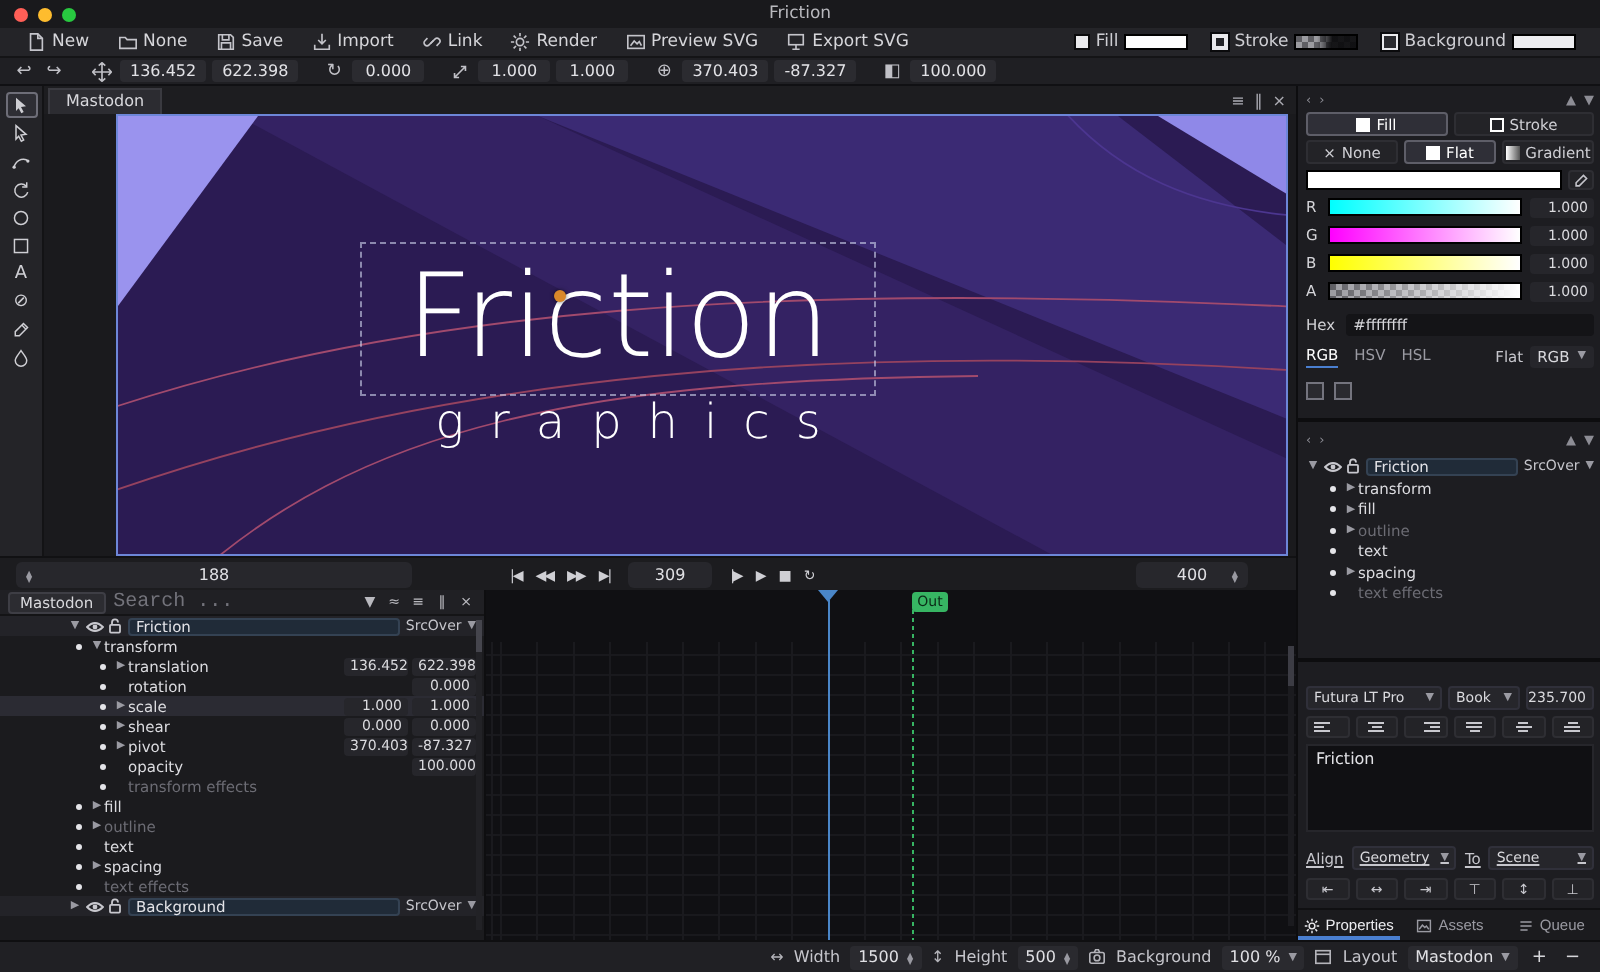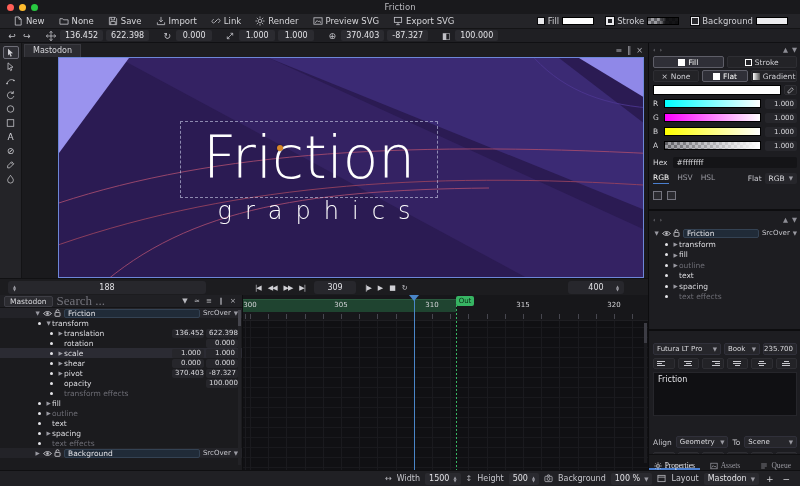--- a/index.html
+++ b/index.html
@@ -67,21 +67,21 @@
   .sp-right{left:568px;width:56px;}
   .sp-right .spin-arrows{position:absolute;right:5px;}
   .playback{position:absolute;left:254px;top:2px;display:flex;align-items:center;gap:5px;}
   .pbtn{background:none;border:none;color:#cfcfd4;font-size:7px;font-family:inherit;letter-spacing:-1px;padding:0 1px;}
   .frame-box{background:#27272c;border-radius:3px;width:42px;height:13px;text-align:center;line-height:13px;font-size:8px;color:#e0e0e4;margin:0 3px;}
 
   
   .tree-panel{position:absolute;left:0;top:295px;width:243px;height:175px;background:#1b1b1e;border-right:1px solid #0e0e10;}
   .tree-header{height:13px;display:flex;align-items:center;gap:4px;padding:0 4px;background:#202024;border-bottom:1px solid #141416;}
   .scene-btn{background:#2c2c31;border:1px solid #3e3e45;border-radius:2px;padding:0 5px;height:11px;line-height:9px;font-size:7.5px;color:#d8d8dc;font-family:inherit;}
-  .search-input{flex:1;background:none;border:none;color:#9a9aa2;font-size:13px;font-family:Liberation Serif, serif;outline:none;min-width:0;}
+  .search-input{flex:1;background:none;border:none;color:#9a9aa2;font-size:10px;font-family:Liberation Mono, monospace;outline:none;min-width:0;}
   .search-input::placeholder{color:#73737b;}
   .hicon{color:#b9b9bf;font-size:7px;width:10px;text-align:center;}
   .tree-rows{position:relative;}
   .trow{height:10px;display:flex;align-items:center;font-size:7.5px;padding-right:4px;}
   .trow.object{background:#232328;padding-left:34px;}
   .trow.selected{background:#2b2b33;}
   .dot{width:3px;height:3px;border-radius:50%;background:#e4e4e8;margin-right:4px;flex:none;}
   .expander{width:7px;color:#9a9aa2;font-size:5.5px;text-align:center;flex:none;}
   .rname{color:#dcdce0;white-space:nowrap;}
   .rname.dim{color:#6c6c74;}
@@ -150,26 +150,26 @@
   .combo .caret{margin-left:auto;}
   .c-font{flex:1;min-width:0;}
   .c-style{width:36px;}
   .c-size{width:34px;justify-content:flex-end;}
   .ta-row{display:flex;gap:3px;margin-top:3px;}
   .ta-btn{flex:1;height:11px;background:#232327;border:1px solid #2e2e33;border-radius:2px;display:flex;align-items:center;justify-content:center;gap:1px;flex-direction:column;padding:2px 3px;}
   .ta-btn i{display:block;height:1px;background:#c8c8ce;}
   .b1{width:8px;} .b2{width:5px;}
   .ta-l i{align-self:flex-start;} .ta-c i{align-self:center;} .ta-r i{align-self:flex-end;}
   .text-area{display:block;width:100%;height:44px;margin-top:3px;background:#101013;border:1px solid #26262b;color:#e2e2e6;font-size:8px;font-family:inherit;padding:2px 4px;resize:none;outline:none;}
-  .align-row{display:flex;align-items:center;gap:4px;margin-top:20px;font-size:7.5px;color:#c6c6cc;}
+  .align-row{display:flex;align-items:center;gap:4px;margin-top:7px;font-size:7.5px;color:#c6c6cc;text-decoration:underline;}
   .align-row .combo{flex:1;min-width:0;}
   .al-btns{display:flex;gap:3px;margin-top:4px;}
   .al-btn{flex:1;height:11px;background:#232327;border:1px solid #2e2e33;border-radius:2px;color:#c8c8ce;font-size:7px;display:flex;align-items:center;justify-content:center;font-family:inherit;}
   .panel-tabs{position:absolute;left:0;bottom:0;width:152px;height:16px;display:flex;align-items:stretch;background:#1b1b1e;border-top:1px solid #101012;}
-  .ptab{flex:1;display:flex;align-items:flex-end;justify-content:center;gap:3px;font-size:7.5px;color:#9a9aa2;background:none;border:none;font-family:Liberation Serif, serif;}
+  .ptab{flex:1;display:flex;align-items:center;justify-content:center;gap:3px;font-size:7.5px;color:#9a9aa2;background:none;border:none;font-family:Liberation Sans, sans-serif;}
   .ptab svg{width:8px;height:8px;}
   .ptab.active{color:#ececf0;box-shadow:inset 0 -2px 0 #4a7fd0;}
 
   
   .statusbar{position:absolute;left:0;top:470px;width:800px;height:16px;background:#202024;border-top:1px solid #0f0f11;display:flex;align-items:center;justify-content:flex-end;gap:5px;padding-right:8px;font-size:8px;color:#c6c6cc;}
   .sb-ico{color:#b4b4ba;font-size:8px;}
   .sb-ico svg{width:9px;height:9px;}
   .sb-box{background:#2a2a2f;border-radius:2px;height:12px;display:flex;align-items:center;gap:4px;padding:0 4px;color:#e0e0e4;}
   .sb-btn{background:none;border:none;color:#d6d6da;font-size:9px;font-family:inherit;padding:0 2px;}
 </style>
@@ -555,31 +555,20 @@
           </span>
         </div>
       </div>
     <div class="tree-scroll">
         <i></i>
       </div>
   </div>
 
   <div class="timeline-area">
     <div class="grid"></div>
-    <div class="ruler">
-      <div class="range-band" id="range-band" style="width: 212.66px;"></div>
-      <div id="ruler-ticks">
-          <span class="tick" style="left: 7px;">300</span>
-          <span class="tick" style="left: 98px;">305</span>
-          <span class="tick" style="left: 189px;">310</span>
-          <span class="tick" style="left: 280px;">315</span>
-          <span class="tick" style="left: 371px;">320</span>
-        </div>
-      <div class="minor-ticks"></div>
-    </div>
     <div class="playhead-tri" id="playhead-tri" style="left: 165.8px;"></div>
     <div class="playhead-line" id="playhead-line" style="left: 170.8px;"></div>
     <div class="out-badge" id="out-badge" style="left: 212.66px;">Out</div>
     <div class="out-line" id="out-line" style="left: 212.66px;"></div>
     <div class="tl-scroll">
         <i></i>
       </div>
   </div>
 
   <div class="right-panel">

